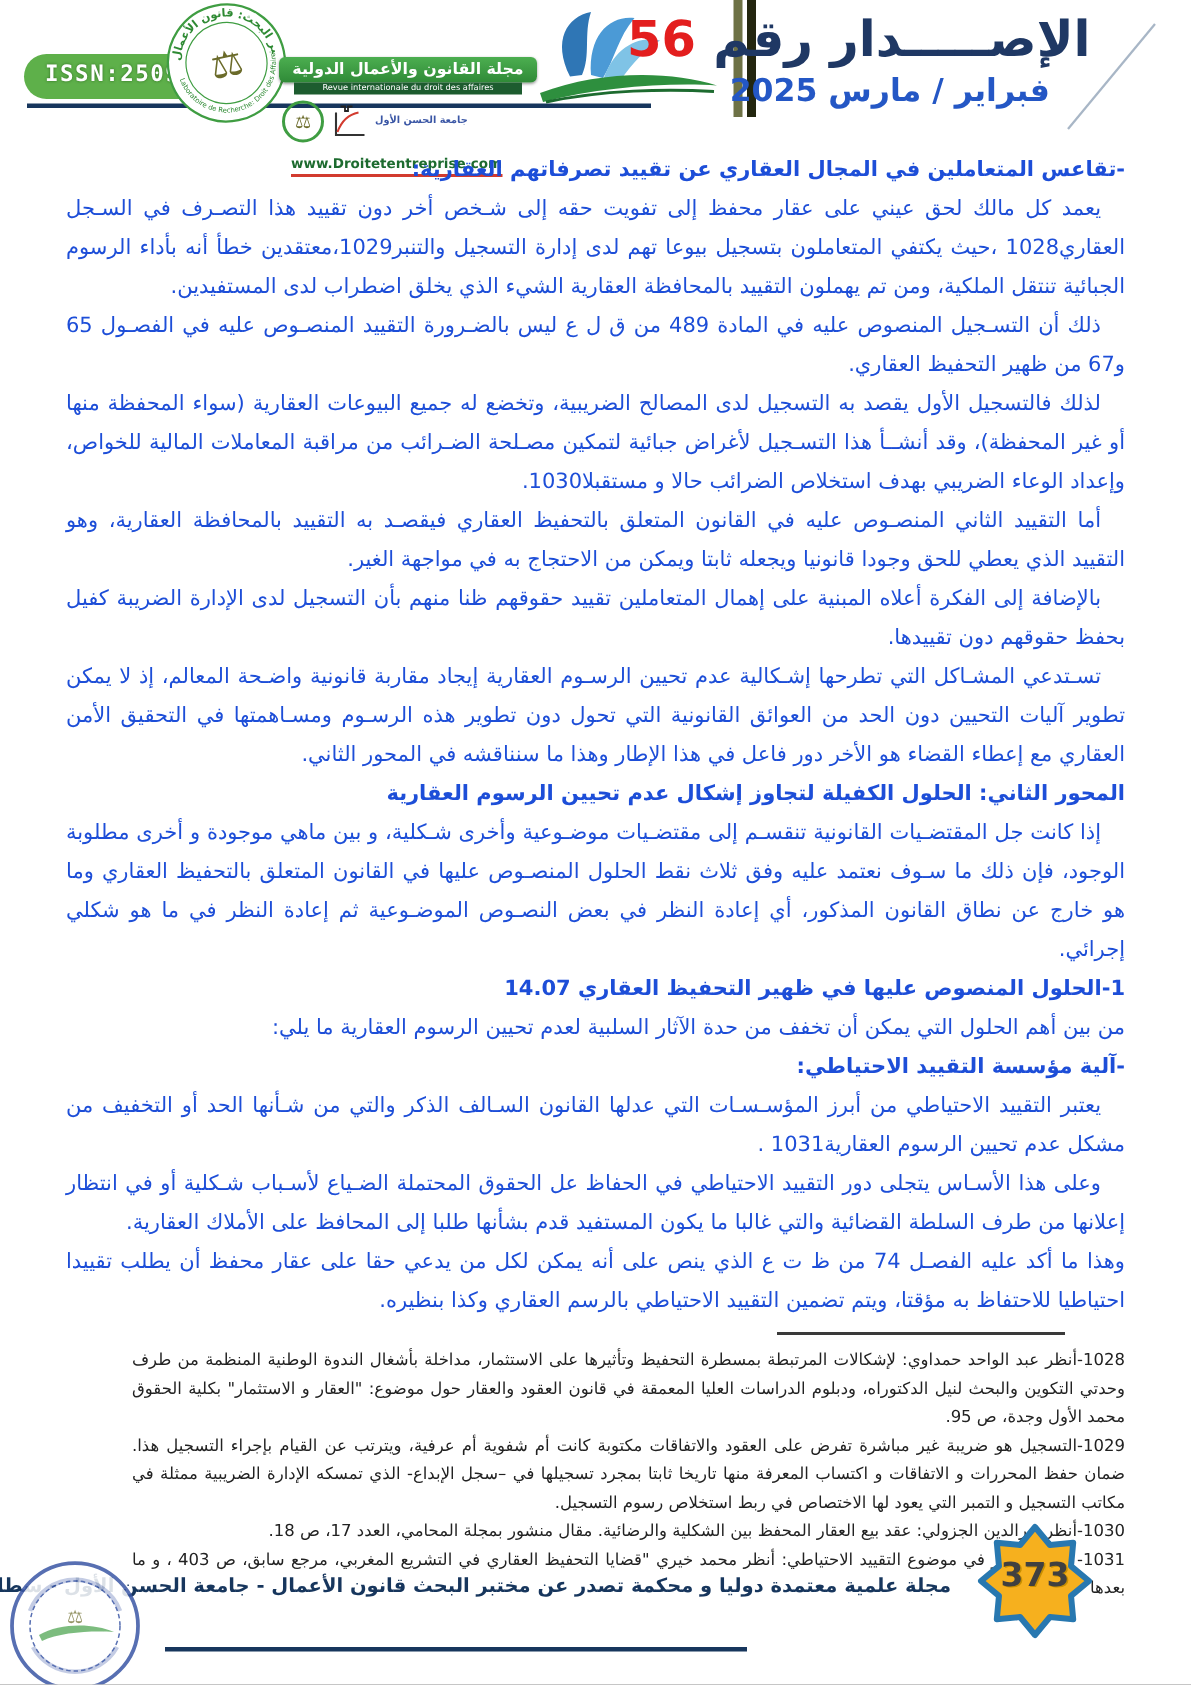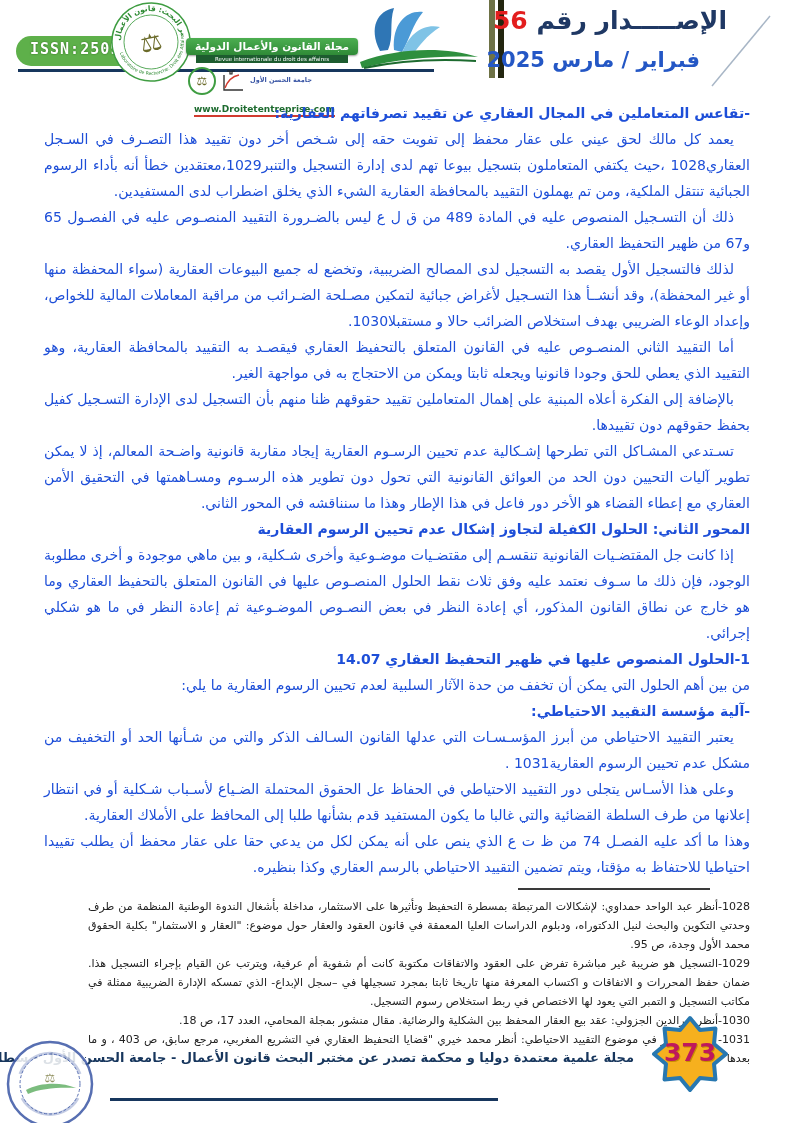--- a/index.html
+++ b/index.html
@@ -44,21 +44,21 @@
   .journal-site {
     display:inline-block; margin-left:8px; color:#1d6b2f; font-weight:bold;
     font-size:9px; border-bottom:2px solid #d23b2f; padding-bottom:1px;
   }
   .book-graphic { position:absolute; left:350px; top:5px; }
   .divider-bar-a { position:absolute; left:489px; top:0; width:6px; height:78px; background:#6e7246; }
   .divider-bar-b { position:absolute; left:498px; top:0; width:6px; height:78px; background:#23260f; }
 
   .issue-title {
     position:absolute; top:6px; right:67px; direction:rtl; text-align:right;
-    color:#1f3864; font-size:25px; font-weight:bold; white-space:nowrap;
+    color:#1f3864; font-size:33px; font-weight:bold; white-space:nowrap;
   }
   .issue-title .num { color:#e31e1e; }
   .issue-date {
     position:absolute; top:48px; right:94px; direction:rtl; text-align:right;
     color:#2457c5; font-size:21px; font-weight:bold; white-space:nowrap;margin-left:35px;
   }
   .pen-line { position:absolute; left:700px; top:8px; }
 
   
   .content {
@@ -84,21 +84,21 @@
     direction:rtl; color:#17365d; font-weight:bold; font-size:13px; white-space:nowrap;
   }
   .footer-line1 { top:1050px; }
   .footer-line2 { top:1075px; }
   .footer-line2 span { margin:0 3px; }
   .footer-rule { position:absolute; left:110px; top:1098px; width:388px; height:3px; background:#17365d; }
 
   .page-badge { position:absolute; left:650px; top:1014px; width:80px; height:80px; }
   .page-badge .num {
     position:absolute; left:0; top:24px; width:80px; text-align:center;
-    font-size:25px; font-weight:bold; color:#be185d; text-shadow:1px 1px 0 #c98f00;
+    font-size:22px; font-weight:bold; color:#404040; text-shadow:1px 1px 0 #c98f00;
   }
   .stamp {
     position:absolute; left:6px; top:1040px; width:88px; height:88px; opacity:.85;
   }
 </style>
 </head>
 <body>
 
 <div class="page">
 
@@ -167,21 +167,21 @@
       </svg>
     </div>
   </div>
 
   <div class="content">
     <div class="heading">-تقاعس المتعاملين في المجال العقاري عن تقييد تصرفاتهم العقارية:</div>
     <div class="para">يعمد كل مالك لحق عيني على عقار محفظ إلى تفويت حقه إلى شـخص أخر دون تقييد هذا التصـرف في السـجل العقاري1028 ،حيث يكتفي المتعاملون بتسجيل بيوعا تهم لدى إدارة التسجيل والتنبر1029،معتقدين خطأ أنه بأداء الرسوم الجبائية تنتقل الملكية، ومن تم يهملون التقييد بالمحافظة العقارية الشيء الذي يخلق اضطراب لدى المستفيدين.</div>
     <div class="para">ذلك أن التسـجيل المنصوص عليه في المادة 489 من ق ل ع ليس بالضـرورة التقييد المنصـوص عليه في الفصـول 65 و67 من ظهير التحفيظ العقاري.</div>
     <div class="para">لذلك فالتسجيل الأول يقصد به التسجيل لدى المصالح الضريبية، وتخضع له جميع البيوعات العقارية (سواء المحفظة منها أو غير المحفظة)، وقد أنشــأ هذا التسـجيل لأغراض جبائية لتمكين مصـلحة الضـرائب من مراقبة المعاملات المالية للخواص، وإعداد الوعاء الضريبي بهدف استخلاص الضرائب حالا و مستقبلا1030.</div>
     <div class="para">أما التقييد الثاني المنصـوص عليه في القانون المتعلق بالتحفيظ العقاري فيقصـد به التقييد بالمحافظة العقارية، وهو التقييد الذي يعطي للحق وجودا قانونيا ويجعله ثابتا ويمكن من الاحتجاج به في مواجهة الغير.</div>
-    <div class="para">بالإضافة إلى الفكرة أعلاه المبنية على إهمال المتعاملين تقييد حقوقهم ظنا منهم بأن التسجيل لدى الإدارة التسـجيل كفيل بحفظ حقوقهم دون تقييدها.</div>
+    <div class="para">بالإضافة إلى الفكرة أعلاه المبنية على إهمال المتعاملين تقييد حقوقهم ظنا منهم بأن التسجيل لدى الإدارة الضريبة كفيل بحفظ حقوقهم دون تقييدها.</div>
     <div class="para">تسـتدعي المشـاكل التي تطرحها إشـكالية عدم تحيين الرسـوم العقارية إيجاد مقاربة قانونية واضـحة المعالم، إذ لا يمكن تطوير آليات التحيين دون الحد من العوائق القانونية التي تحول دون تطوير هذه الرسـوم ومسـاهمتها في التحقيق الأمن العقاري مع إعطاء القضاء هو الأخر دور فاعل في هذا الإطار وهذا ما سنناقشه في المحور الثاني.</div>
     <div class="heading">المحور الثاني: الحلول الكفيلة لتجاوز إشكال عدم تحيين الرسوم العقارية</div>
     <div class="para">إذا كانت جل المقتضـيات القانونية تنقسـم إلى مقتضـيات موضـوعية وأخرى شـكلية، و بين ماهي موجودة و أخرى مطلوبة الوجود، فإن ذلك ما سـوف نعتمد عليه وفق ثلاث نقط الحلول المنصـوص عليها في القانون المتعلق بالتحفيظ العقاري وما هو خارج عن نطاق القانون المذكور، أي إعادة النظر في بعض النصـوص الموضـوعية ثم إعادة النظر في ما هو شكلي إجرائي.</div>
     <div class="heading">1-الحلول المنصوص عليها في ظهير التحفيظ العقاري 14.07</div>
     <div class="para no-indent">من بين أهم الحلول التي يمكن أن تخفف من حدة الآثار السلبية لعدم تحيين الرسوم العقارية ما يلي:</div>
     <div class="heading">-آلية مؤسسة التقييد الاحتياطي:</div>
     <div class="para">يعتبر التقييد الاحتياطي من أبرز المؤسـسـات التي عدلها القانون السـالف الذكر والتي من شـأنها الحد أو التخفيف من مشكل عدم تحيين الرسوم العقارية1031 .</div>
     <div class="para">وعلى هذا الأسـاس يتجلى دور التقييد الاحتياطي في الحفاظ عل الحقوق المحتملة الضـياع لأسـباب شـكلية أو في انتظار إعلانها من طرف السلطة القضائية والتي غالبا ما يكون المستفيد قدم بشأنها طلبا إلى المحافظ على الأملاك العقارية.</div>
     <div class="para no-indent">وهذا ما أكد عليه الفصـل 74 من ظ ت ع الذي ينص على أنه يمكن لكل من يدعي حقا على عقار محفظ أن يطلب تقييدا احتياطيا للاحتفاظ به مؤقتا، ويتم تضمين التقييد الاحتياطي بالرسم العقاري وكذا بنظيره.</div>
   </div>

